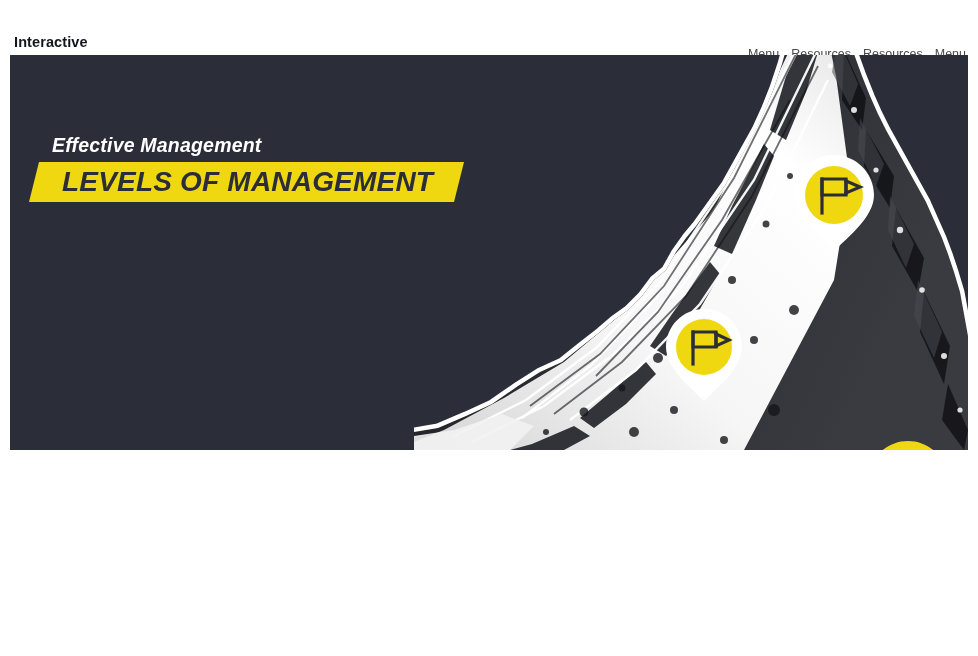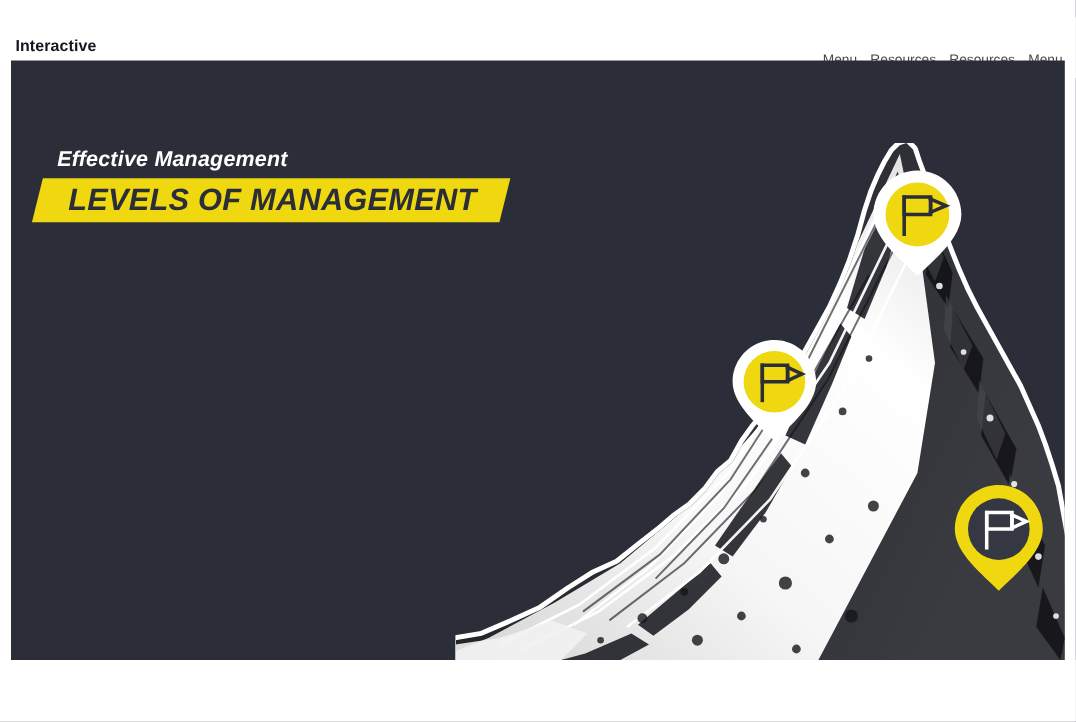--- a/index.html
+++ b/index.html
@@ -25,21 +25,21 @@
     display:flex; align-items:center; gap:12px;
   }
   #topnav .navitem{
     font-size:12.5px; color:#4a4a4a; white-space:nowrap;
     cursor:pointer; line-height:14px;
   }
 
   
   #stage{
     position:absolute; left:10px; top:55px;
-    width:958px; height:545px;
+    width:958px; height:395px;
     background:#2b2e38;
     overflow:hidden;
   }
 
   
   #eyebrow{
     position:absolute; left:42px; top:79px;
     font-size:19.5px; font-weight:bold; font-style:italic;
     color:#ffffff; letter-spacing:.2px; white-space:nowrap;
   }

